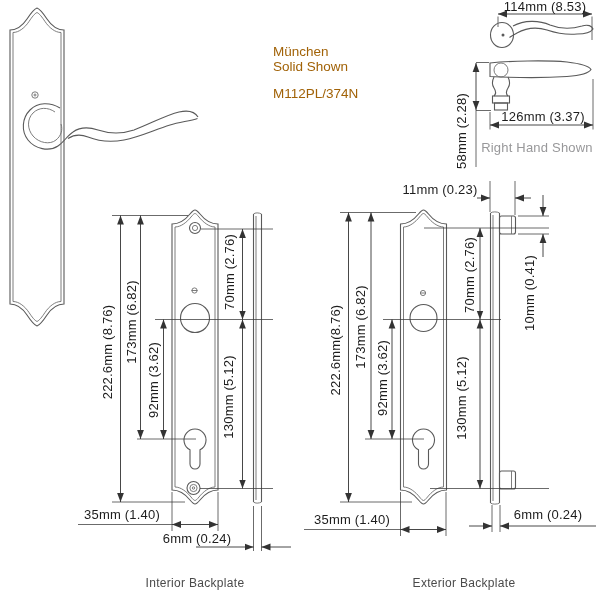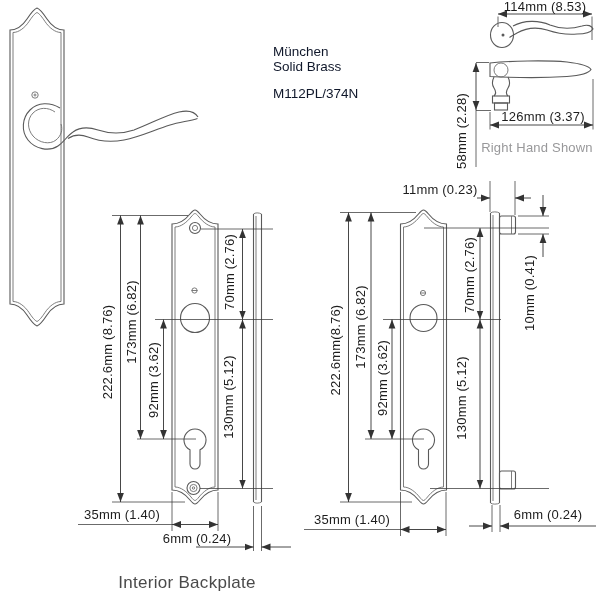--- a/index.html
+++ b/index.html
@@ -3,23 +3,23 @@
 <meta charset="utf-8">
 <style>
   html,body{margin:0;padding:0;background:#fff;}
   #page{position:relative;width:600px;height:600px;background:#ffffff;overflow:hidden;
         font-family:"Liberation Sans",sans-serif;}
   #drawing{position:absolute;left:0;top:0;}
   .lbl{position:absolute;white-space:nowrap;font:13px "Liberation Sans",sans-serif;
        color:#1d1d1d;transform:translate(-50%,-50%);letter-spacing:.2px;}
   .rot{transform:translate(-50%,-50%) rotate(-90deg);}
   .lbl-left{position:absolute;white-space:nowrap;font:13.5px "Liberation Sans",sans-serif;
-       color:#0f172a;transform:none;}
+       color:#a16207;transform:none;}
   .note{color:#98989a;font-size:13px;}
-  .caption{font-size:17px;color:#4a4a4a;letter-spacing:.3px;}
+  .caption{font-size:12px;color:#4a4a4a;letter-spacing:.3px;margin-left:8px;}
   svg .geo{stroke:#5a5a5a;stroke-width:1.1;fill:none;}
   svg .geo2{stroke:#6e6e6e;stroke-width:.9;fill:none;}
   svg .dim{stroke:#333333;stroke-width:.9;fill:none;}
   svg .ext{stroke:#3a3a3a;stroke-width:.75;fill:none;}
 </style>
 </head>
 <body>
 
 <div id="page">
 
@@ -160,21 +160,21 @@
       <line class="dim" x1="500" y1="526" x2="596" y2="526" marker-start="url(#arr)"></line>
       <line class="dim" x1="477" y1="198" x2="490" y2="198" marker-end="url(#arr)"></line>
       <line class="dim" x1="515" y1="198" x2="531" y2="198" marker-start="url(#arr)"></line>
       <line class="dim" x1="543" y1="195" x2="543" y2="216" marker-end="url(#arr)"></line>
       <line class="dim" x1="543" y1="234" x2="543" y2="257" marker-start="url(#arr)"></line>
     </g>
   </g>
 </svg>
 
 <div class="lbl-left" style="left:273px;top:44px">München</div>
-<div class="lbl-left" style="left:273px;top:59px">Solid Brass</div>
+<div class="lbl-left" style="left:273px;top:59px">Solid Shown</div>
 <div class="lbl-left" style="left:273px;top:86px">M112PL/374N</div>
 
 <div class="lbl" style="left:545px;top:6px">114mm (8.53)</div>
 <div class="lbl" style="left:543px;top:116px">126mm (3.37)</div>
 <div class="lbl rot" style="left:461px;top:131px">58mm (2.28)</div>
 <div class="lbl note" style="left:537px;top:147px">Right Hand Shown</div>
 
 <div class="lbl rot" style="left:107px;top:352px">222.6mm (8.76)</div>
 <div class="lbl rot" style="left:131px;top:322px">173mm (6.82)</div>
 <div class="lbl rot" style="left:153px;top:380px">92mm (3.62)</div>
@@ -187,14 +187,15 @@
 <div class="lbl rot" style="left:335px;top:350px">222.6mm(8.76)</div>
 <div class="lbl rot" style="left:360px;top:327px">173mm (6.82)</div>
 <div class="lbl rot" style="left:382px;top:378px">92mm (3.62)</div>
 <div class="lbl rot" style="left:469px;top:275px">70mm (2.76)</div>
 <div class="lbl rot" style="left:461px;top:398px">130mm (5.12)</div>
 <div class="lbl rot" style="left:529px;top:293px">10mm (0.41)</div>
 <div class="lbl" style="left:352px;top:519px">35mm (1.40)</div>
 <div class="lbl" style="left:548px;top:514px">6mm (0.24)</div>
 
 <div class="lbl caption" style="left:187px;top:583px">Interior Backplate</div>
+<div class="lbl caption" style="left:456px;top:583px">Exterior Backplate</div>
 
 </div>
 
 </body></html>

